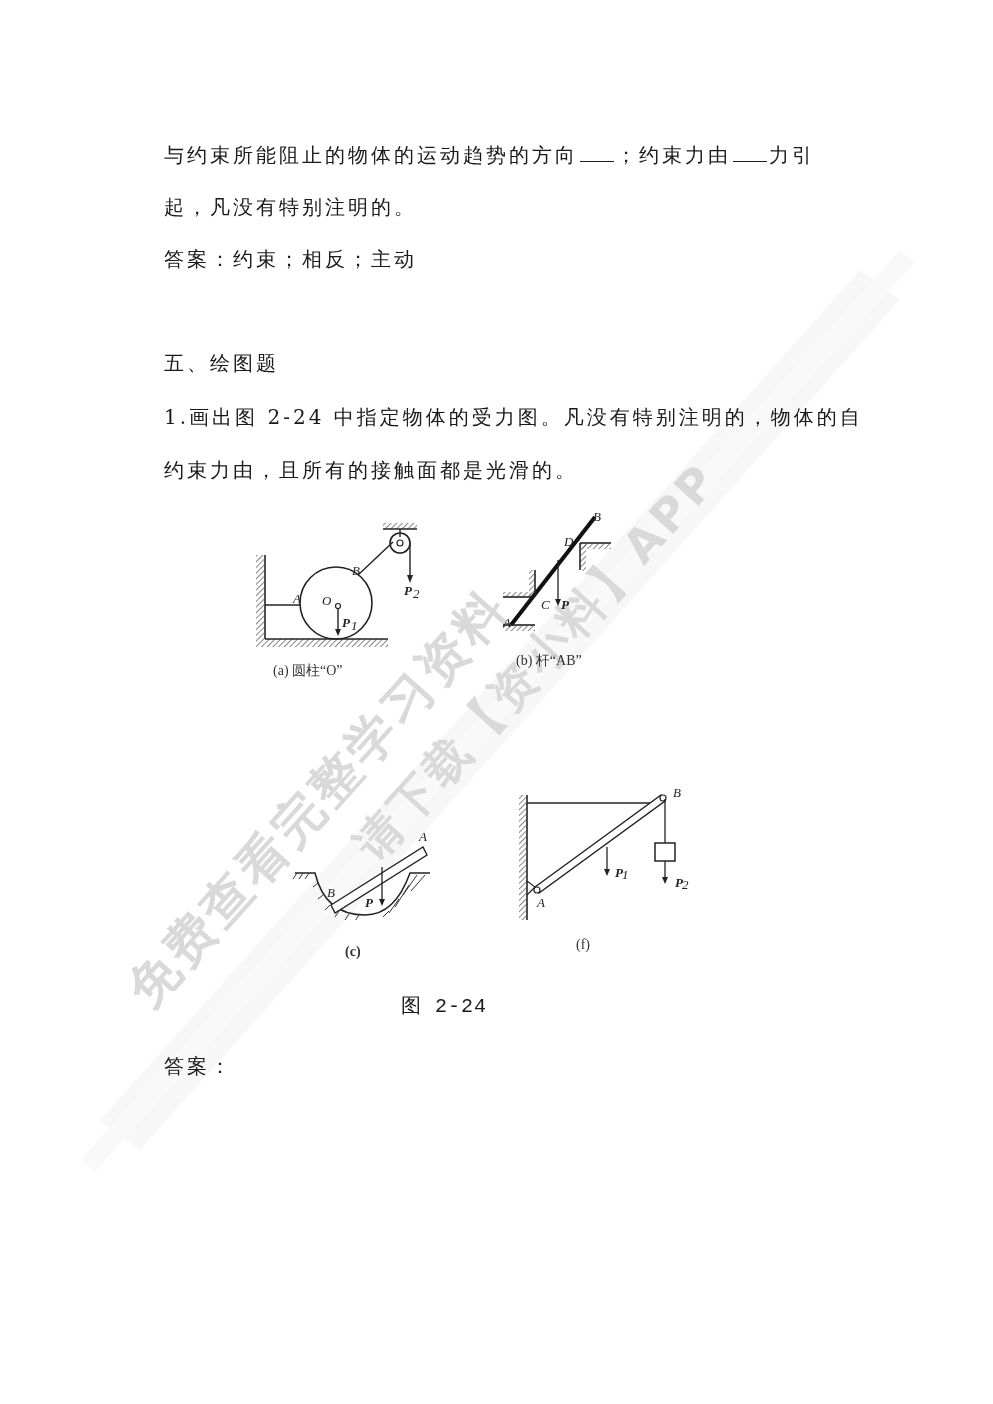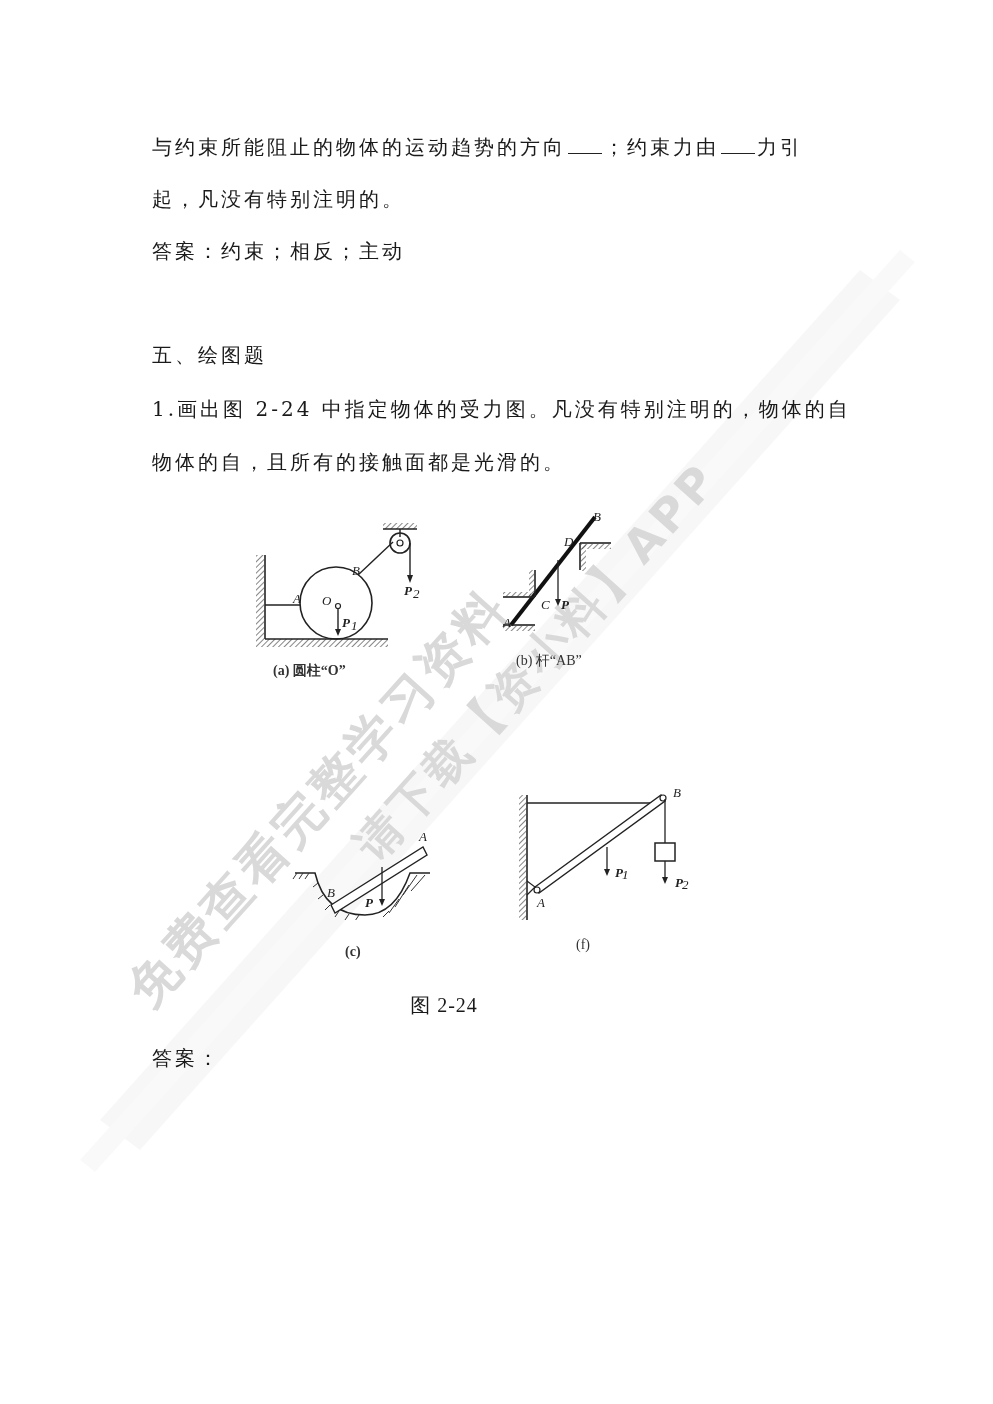--- a/index.html
+++ b/index.html
@@ -1,23 +1,23 @@
 <!DOCTYPE html>
 <html><head>
 <meta charset="utf-8">
 <style>
   html,body{margin:0;padding:0;background:#ffffff;}
   body{width:993px;height:1404px;position:relative;overflow:hidden;
        font-family:"DejaVu Serif","Liberation Serif",serif;color:#1a1a1a;}
-  .line{position:absolute;left:152px;font-size:20px;letter-spacing:3px;white-space:nowrap;}
+  .line{position:absolute;left:164px;font-size:20px;letter-spacing:3px;white-space:nowrap;margin-top:8px;}
   .blank{display:inline-block;width:34px;border-bottom:1.5px solid #222;height:18px;vertical-align:baseline;margin:0 2px;}
   .watermark{position:absolute;left:0;top:0;width:993px;height:1404px;pointer-events:none;}
   .fig{position:absolute;}
   .cap{position:absolute;font-size:14px;color:#333;white-space:nowrap;font-family:"Liberation Serif",serif;}
-  .figtitle{position:absolute;left:0;width:888px;top:992px;text-align:center;font-size:20px;letter-spacing:1px;font-family:Liberation Serif, serif;}
+  .figtitle{position:absolute;left:0;width:888px;top:992px;text-align:center;font-size:20px;letter-spacing:1px;font-family:Liberation Mono, monospace;}
   .lbl{font-family:"Liberation Serif",serif;font-style:italic;font-size:13px;fill:#222;}
   .lblb{font-family:"Liberation Serif",serif;font-style:italic;font-weight:bold;font-size:13px;fill:#222;}
 </style>
 </head>
 <body>
 
 <svg class="watermark" viewBox="0 0 993 1404">
   <g opacity="0.5">
     <polygon points="100,1120 860,270 900,300 140,1150" fill="#f0f0f0"></polygon>
     <polygon points="80,1160 900,250 915,262 95,1172" fill="#f4f4f4"></polygon>
@@ -29,21 +29,21 @@
 </svg>
 
 <div class="line" style="top:134px;">
   <span>与约束所能阻止的物体的运动趋势的方向</span><span class="blank"></span><span>；约束力由</span><span class="blank"></span><span>力引</span>
 </div>
 <div class="line" style="top:186px;">起，凡没有特别注明的。</div>
 <div class="line" style="top:238px;text-align:center;">答案：约束；相反；主动</div>
 
 <div class="line" style="top:342px;text-align:center;">五、绘图题</div>
 <div class="line" style="top:396px;">1.画出图 2-24 中指定物体的受力图。凡没有特别注明的，物体的自</div>
-<div class="line" style="top:449px;">物体的自，且所有的接触面都是光滑的。</div>
+<div class="line" style="top:449px;">约束力由，且所有的接触面都是光滑的。</div>
 
 <svg class="fig" style="left:250px;top:505px;" width="180" height="150" viewBox="0 0 180 150">
   <defs>
     <pattern id="hatch" width="4" height="4" patternUnits="userSpaceOnUse" patternTransform="rotate(45)">
       <line x1="0" y1="0" x2="0" y2="4" stroke="#333" stroke-width="1.2"></line>
     </pattern>
   </defs>
 
   <rect x="6" y="50" width="8" height="84" fill="url(#hatch)"></rect>
   <line x1="15" y1="50" x2="15" y2="134" stroke="#222" stroke-width="1.6"></line>
@@ -69,21 +69,21 @@
   <line x1="88" y1="104" x2="88" y2="128" stroke="#222" stroke-width="1.4"></line>
   <polygon points="85,124 91,124 88,131" fill="#222"></polygon>
   <text class="lbl" x="43" y="98">A</text>
   <text class="lbl" x="102" y="70">B</text>
   <text class="lbl" x="72" y="100">O</text>
   <text class="lblb" x="92" y="122">P</text>
   <text class="lbl" x="101" y="125" font-size="9">1</text>
   <text class="lblb" x="154" y="90">P</text>
   <text class="lbl" x="163" y="93" font-size="9">2</text>
 </svg>
-<div class="cap" style="left:273px;top:662px;font-weight:bold;">(a) 圆柱“O”</div>
+<div class="cap" style="left:273px;top:662px;">(a) 圆柱“O”</div>
 
 <svg class="fig" style="left:495px;top:505px;" width="130" height="130" viewBox="0 0 130 130">
   <defs>
     <pattern id="hatch2" width="4" height="4" patternUnits="userSpaceOnUse" patternTransform="rotate(45)">
       <line x1="0" y1="0" x2="0" y2="4" stroke="#333" stroke-width="1.2"></line>
     </pattern>
   </defs>
 
   <line x1="16" y1="120" x2="100" y2="12" stroke="#111" stroke-width="4"></line>
 

